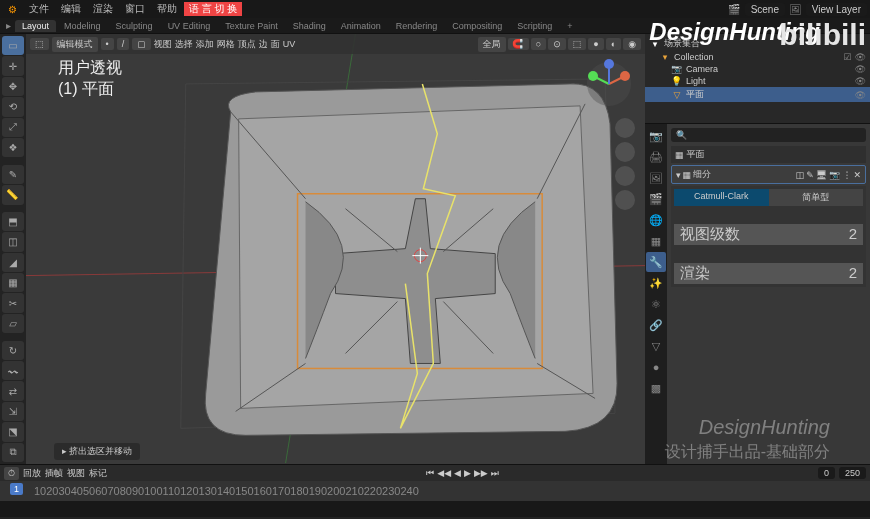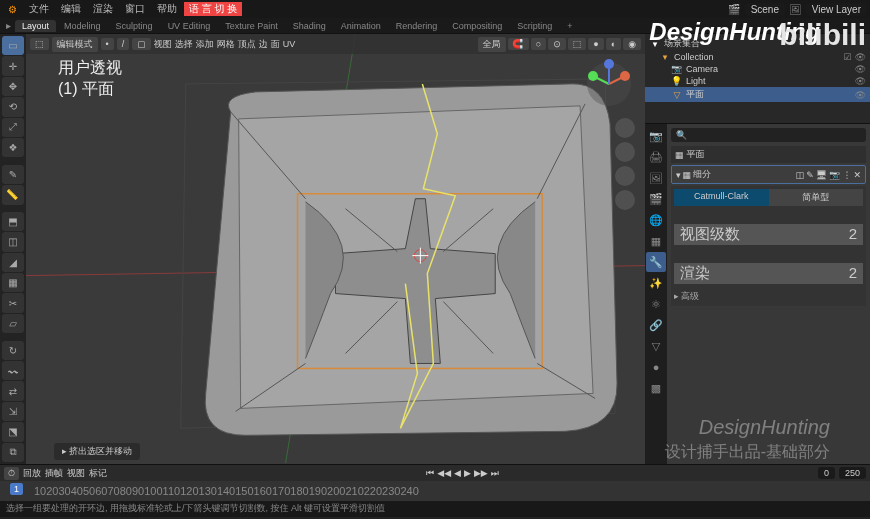--- a/index.html
+++ b/index.html
@@ -279,23 +279,20 @@
             <div class="mod-tab">简单型</div>
           </div>
           <div class="slider">
             <span>视图级数</span>
             <span>2</span>
           </div>
           <div class="slider">
             <span>渲染</span>
             <span>2</span>
           </div>
-          <div style="margin-top:6px;color:#aaa">
-            ▸ <span>高级</span>
-          </div>
         </div>
       </div>
     </div>
   </div>
 </div>
 
 <div class="timeline">
   <div class="tl-header">
     <span class="btn" style="background:#444;padding:1px 4px;border-radius:2px">⏱</span>
     <span class="menu">回放</span>
@@ -338,20 +335,19 @@
         <span>200</span>
         <span>210</span>
       <span>220</span>
         <span>230</span>
         <span>240</span>
     </div>
   </div>
 </div>
 
 <div class="bottombar">
-  <span>选择一组要处理的开环边, 用拖拽标准轮或上/下箭头键调节切割数, 按住 Alt 键可设置平滑切割值</span>
   <span class="version">2.91.0</span>
 </div>
 
 <div class="watermark1">DesignHunting</div>
 <div class="watermark2">bilibili</div>
 <div class="watermark3">DesignHunting</div>
 <div class="watermark4">设计捕手出品-基础部分</div>
 
 </body></html>

